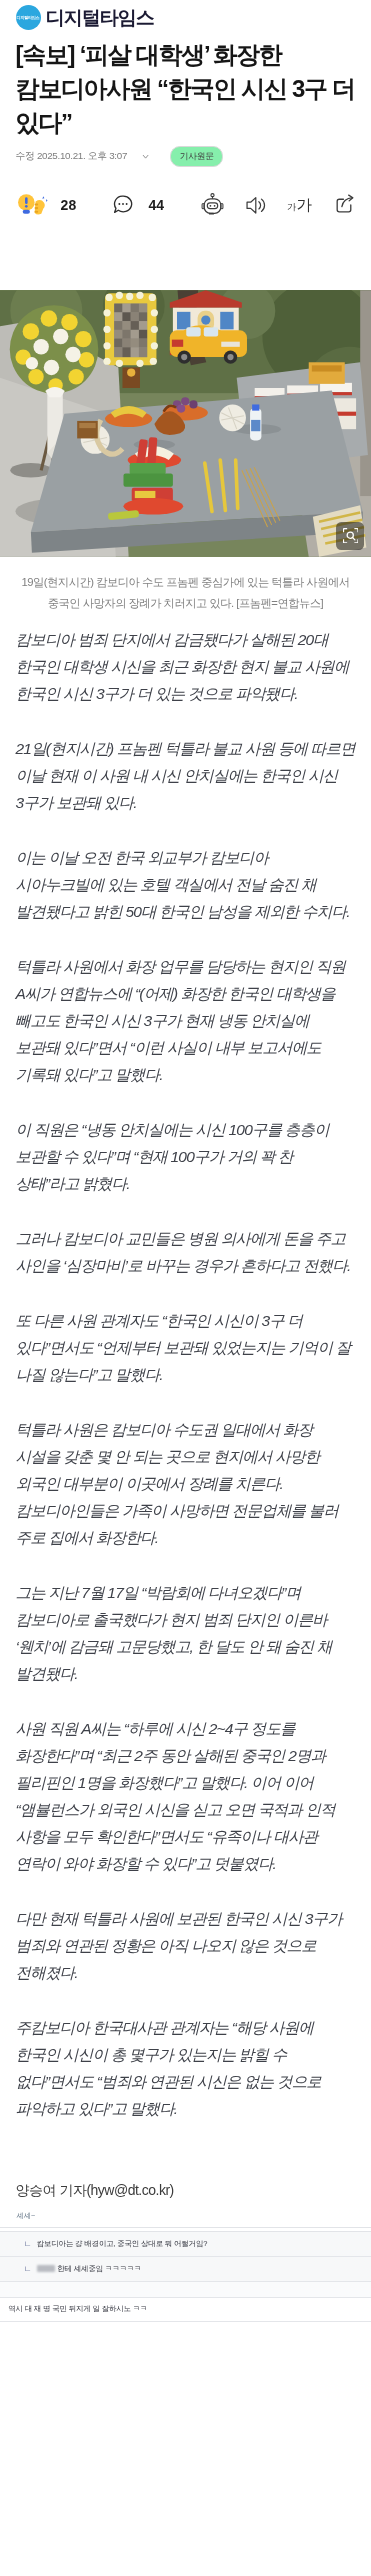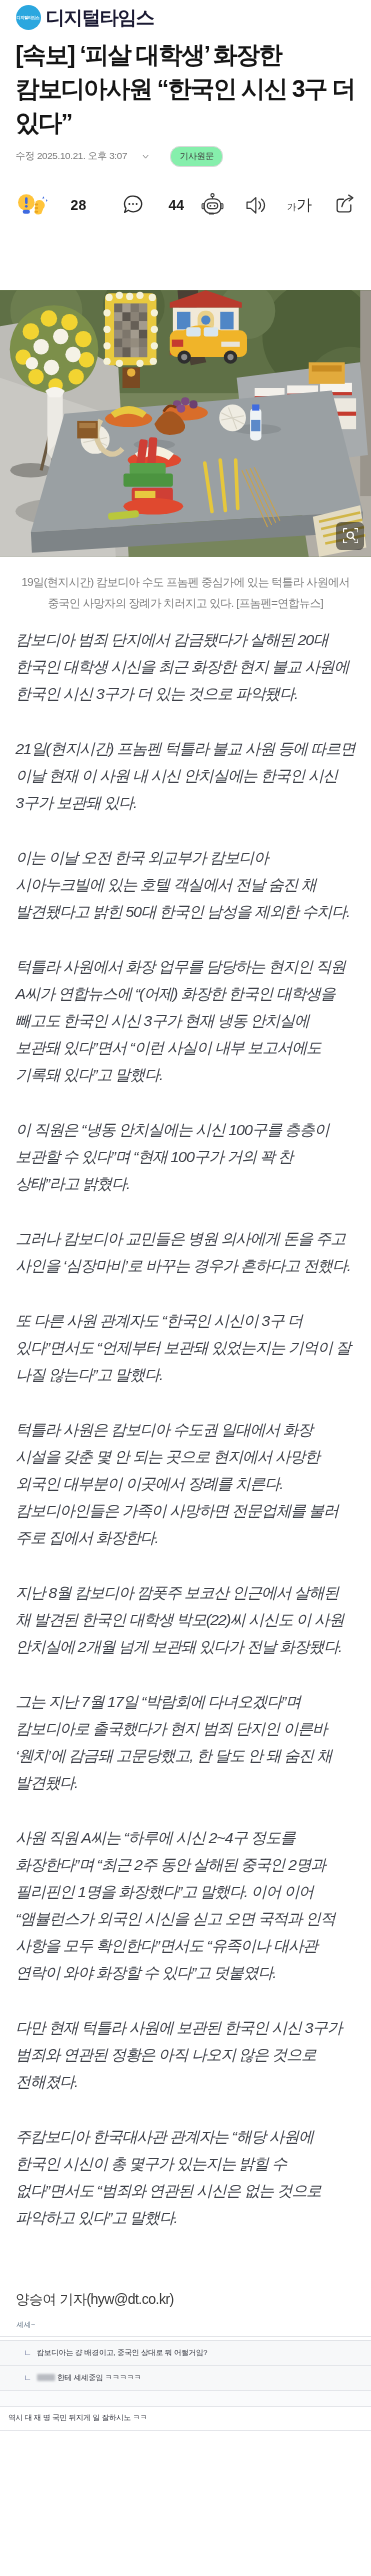--- a/index.html
+++ b/index.html
@@ -31,21 +31,21 @@
   .chevron-down { width:7.2px; height:7.2px; margin-left:1px; }
   .orig-btn {
     margin-left:7.2px; border:0.5px solid #d9d9d9; border-radius:9.8px; background:#86efac;
     font-size:8.8px; color:#404040; padding:3.6px 8.2px; letter-spacing:-0.3px;
     font-family:inherit; cursor:pointer;
   }
 
   
   .react-row { margin-top:24px; height:30px; display:flex; align-items:center; }
   .react-left { display:flex; align-items:center; gap:4.1px; }
-  .react-count { font-size:14px; font-weight:700; color:#1e1e1e; margin-left:19px; }
+  .react-count { font-size:14px; font-weight:700; color:#1e1e1e; margin-left:9px; }
   .react-gap { width:27px; }
   .tool-right { margin-left:auto; display:flex; align-items:center; gap:20.6px; }
   .tool-btn { background:none; border:none; padding:0; cursor:pointer; display:flex; align-items:center; }
   .font-size-label { display:flex; align-items:flex-end; color:#2f2f2f; }
   .font-size-label .small { font-size:9.3px; line-height:1; }
   .font-size-label .big { font-size:15.5px; line-height:1; font-weight:500; }
 
   
   .photo-wrap { margin-top:70px; width:371px; height:267px; position:relative; background:#7c8a5f; }
   .photo-wrap svg.scene { display:block; }
@@ -385,21 +385,20 @@
 
 <div class="article-body pad">
   <p>캄보디아 범죄 단지에서 감금됐다가 살해된 20대 한국인 대학생 시신을 최근 화장한 현지 불교 사원에 한국인 시신 3구가 더 있는 것으로 파악됐다.</p>
   <p>21일(현지시간) 프놈펜 턱틀라 불교 사원 등에 따르면 이날 현재 이 사원 내 시신 안치실에는 한국인 시신 3구가 보관돼 있다.</p>
   <p>이는 이날 오전 한국 외교부가 캄보디아 시아누크빌에 있는 호텔 객실에서 전날 숨진 채 발견됐다고 밝힌 50대 한국인 남성을 제외한 수치다.</p>
   <p>턱틀라 사원에서 화장 업무를 담당하는 현지인 직원 A씨가 연합뉴스에 “(어제) 화장한 한국인 대학생을 빼고도 한국인 시신 3구가 현재 냉동 안치실에 보관돼 있다”면서 “이런 사실이 내부 보고서에도 기록돼 있다”고 말했다.</p>
   <p>이 직원은 “냉동 안치실에는 시신 100구를 층층이 보관할 수 있다”며 “현재 100구가 거의 꽉 찬 상태”라고 밝혔다.</p>
   <p>그러나 캄보디아 교민들은 병원 의사에게 돈을 주고 사인을 ‘심장마비’로 바꾸는 경우가 흔하다고 전했다.</p>
   <p>또 다른 사원 관계자도 “한국인 시신이 3구 더 있다”면서도 “언제부터 보관돼 있었는지는 기억이 잘 나질 않는다”고 말했다.</p>
   <p>턱틀라 사원은 캄보디아 수도권 일대에서 화장 시설을 갖춘 몇 안 되는 곳으로 현지에서 사망한 외국인 대부분이 이곳에서 장례를 치른다. 캄보디아인들은 가족이 사망하면 전문업체를 불러 주로 집에서 화장한다.</p>
-  <p>지난 8월 캄보디아 깜폿주 보코산 인근에서 살해된 채 발견된 한국인 대학생 박모(22)씨 시신도 이 사원 안치실에 2개월 넘게 보관돼 있다가 전날 화장됐다.</p>
   <p>그는 지난 7월 17일 “박람회에 다녀오겠다”며 캄보디아로 출국했다가 현지 범죄 단지인 이른바 ‘웬치’에 감금돼 고문당했고, 한 달도 안 돼 숨진 채 발견됐다.</p>
   <p>사원 직원 A씨는 “하루에 시신 2~4구 정도를 화장한다”며 “최근 2주 동안 살해된 중국인 2명과 필리핀인 1명을 화장했다”고 말했다. 이어 이어 “앰뷸런스가 외국인 시신을 싣고 오면 국적과 인적 사항을 모두 확인한다”면서도 “유족이나 대사관 연락이 와야 화장할 수 있다”고 덧붙였다.</p>
   <p>다만 현재 턱틀라 사원에 보관된 한국인 시신 3구가 범죄와 연관된 정황은 아직 나오지 않은 것으로 전해졌다.</p>
   <p>주캄보디아 한국대사관 관계자는 “해당 사원에 한국인 시신이 총 몇구가 있는지는 밝힐 수 없다”면서도 “범죄와 연관된 시신은 없는 것으로 파악하고 있다”고 말했다.</p>
 </div>
 
 <div class="byline-clip pad">
   <span class="byline">양승여 기자(hyw@dt.co.kr)</span>
 </div>
 

